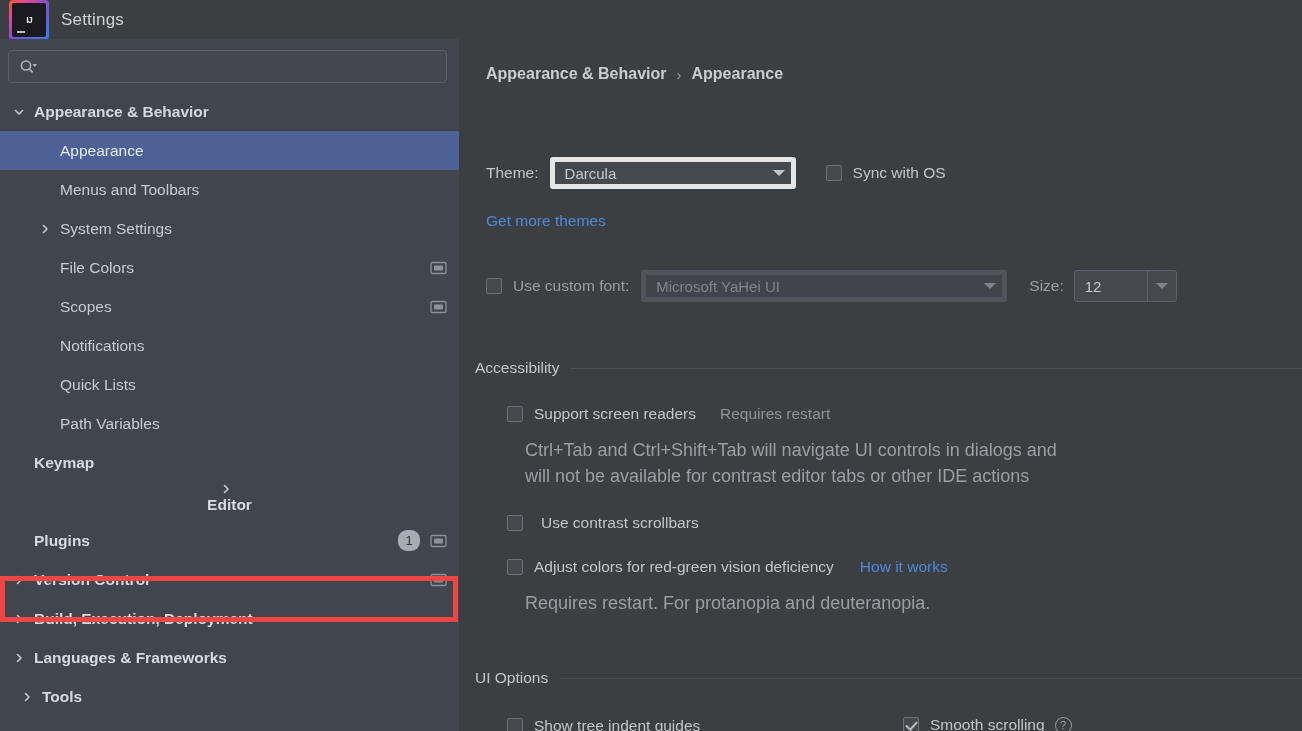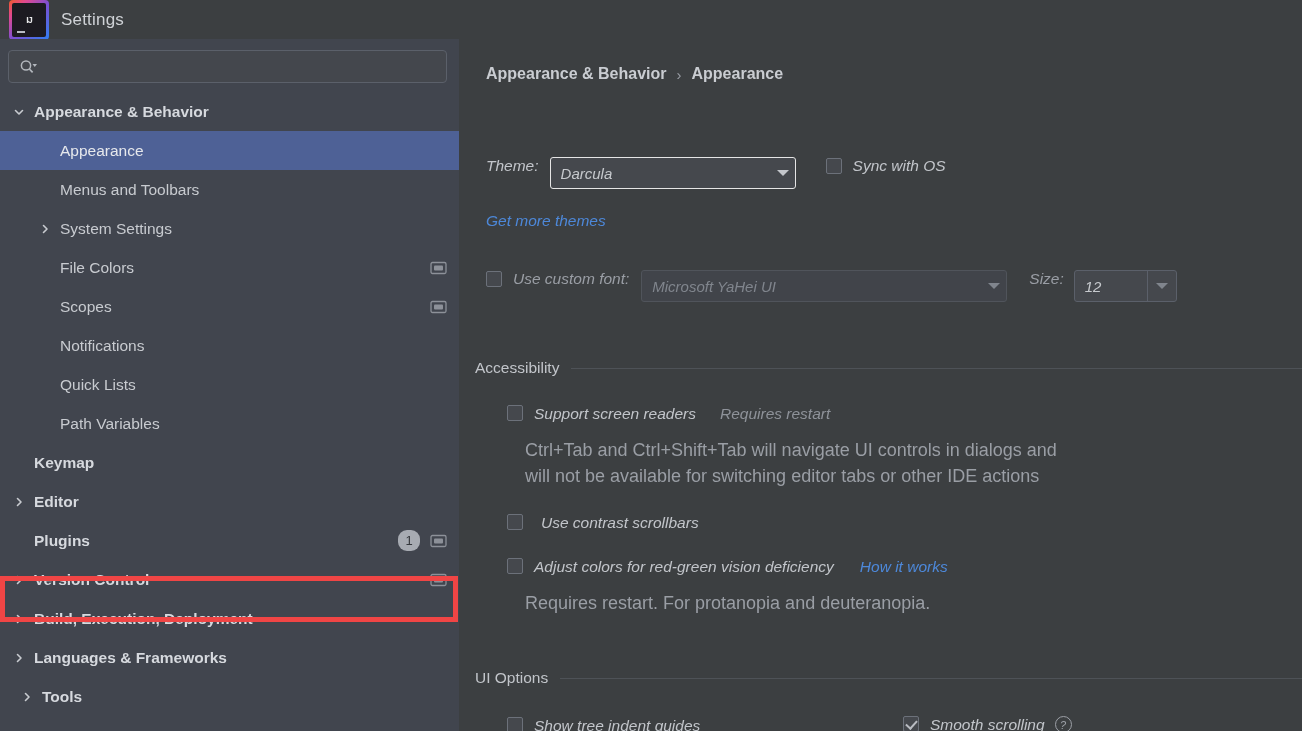--- a/index.html
+++ b/index.html
@@ -92,27 +92,27 @@
     position: absolute; left: 459px; top: 39px; width: 843px; height: 692px;
     background: #3c3f41; overflow: hidden;
   }
   .breadcrumb {
     position: absolute; left: 27px; top: 26px;
     font-size: 16px; font-weight: bold; color: #c9ccd1;
     display: flex; align-items: center; gap: 10px;
   }
   .crumb-sep { color: #9a9ea5; font-weight: normal; font-size: 15px; }
 
-  .row { position: absolute; display: flex; align-items: flex-start; font-style: italic; }
+  .row { position: absolute; display: flex; align-items: center; }
   .lbl { font-size: 15.5px; color: #c2c5ca; }
   .lbl.dim { color: #9a9ea5; }
   .lbl.muted { color: #8e9299; }
 
   .combo {
-    height: 32px; border: 1px solid #e5e5e5; border-radius: 3px;
+    height: 32px; border: 5px solid #e5e5e5; border-radius: 3px;
     background: #45484d; display: flex; align-items: center;
     padding: 0 6px 0 10px; box-sizing: border-box;
     font-size: 15px; color: #c6c9cd;
   }
   .combo.disabled { color: #80858d; background: #41444a; border-color: #50545b; }
   .combo .cval { flex: 1; white-space: nowrap; overflow: hidden; }
   .caret {
     width: 0; height: 0; border-left: 6px solid transparent;
     border-right: 6px solid transparent; border-top: 6px solid #c3c6cb;
     margin-left: 8px;
@@ -235,21 +235,21 @@
         <span class="tree-label">Quick Lists</span>
       </div>
       <div class="tree-row" style="padding-left: 38px;">
         <span class="tree-arrow"></span>
         <span class="tree-label">Path Variables</span>
       </div>
       <div class="tree-row bold" style="padding-left: 12px;">
         <span class="tree-arrow"></span>
         <span class="tree-label">Keymap</span>
       </div>
-      <div class="tree-row bold" style="padding-left: 12px;">
+      <div class="tree-row bold" style="padding-left: 12px; flex-direction: column;">
         <span class="tree-arrow">
           <svg width="12" height="12" viewBox="0 0 12 12">
             <polyline points="4.5,2.5 8,6 4.5,9.5" fill="none" stroke="#c8cbd0" stroke-width="1.6" stroke-linecap="round" stroke-linejoin="round"></polyline>
           </svg>
         </span>
         <span class="tree-label">Editor</span>
       </div>
       <div class="tree-row bold" style="padding-left: 12px;">
         <span class="tree-arrow"></span>
         <span class="tree-label">Plugins</span>
@@ -347,21 +347,21 @@
     <span class="section-line"></span>
   </div>
 
   <div class="row" style="left:48px; top:366px;">
     <span class="cb"></span>
     <span class="lbl" style="margin-left:11px;">Support screen readers</span>
     <span class="lbl muted" style="margin-left:24px;">Requires restart</span>
   </div>
   <div style="position:absolute; left:66px; top:398px;">
     <div class="desc">Ctrl+Tab and Ctrl+Shift+Tab will navigate UI controls in dialogs and</div>
-    <div class="desc">will not be available for switching editor tabs or other IDE actions</div>
+    <div class="desc">will not be available for contrast editor tabs or other IDE actions</div>
   </div>
 
   <div class="row" style="left:48px; top:475px;">
     <span class="cb"></span>
     <span class="lbl" style="margin-left:18px;">Use contrast scrollbars</span>
   </div>
 
   <div class="row" style="left:48px; top:519px;">
     <span class="cb"></span>
     <span class="lbl" style="margin-left:11px;">Adjust colors for red-green vision deficiency</span>

